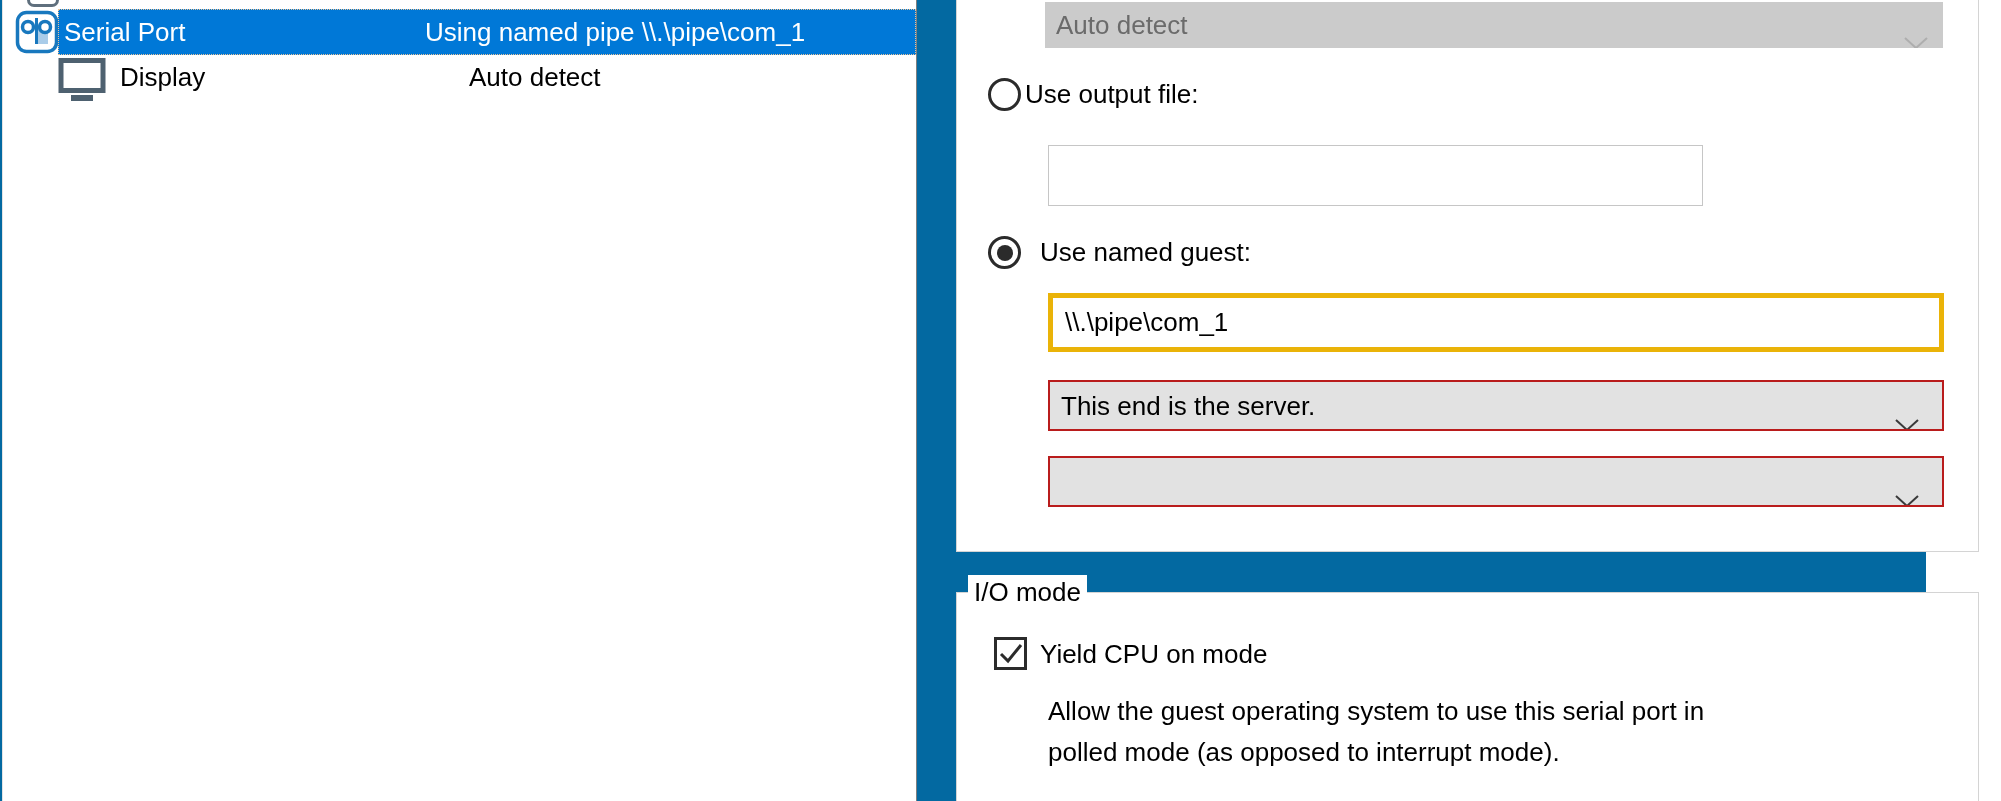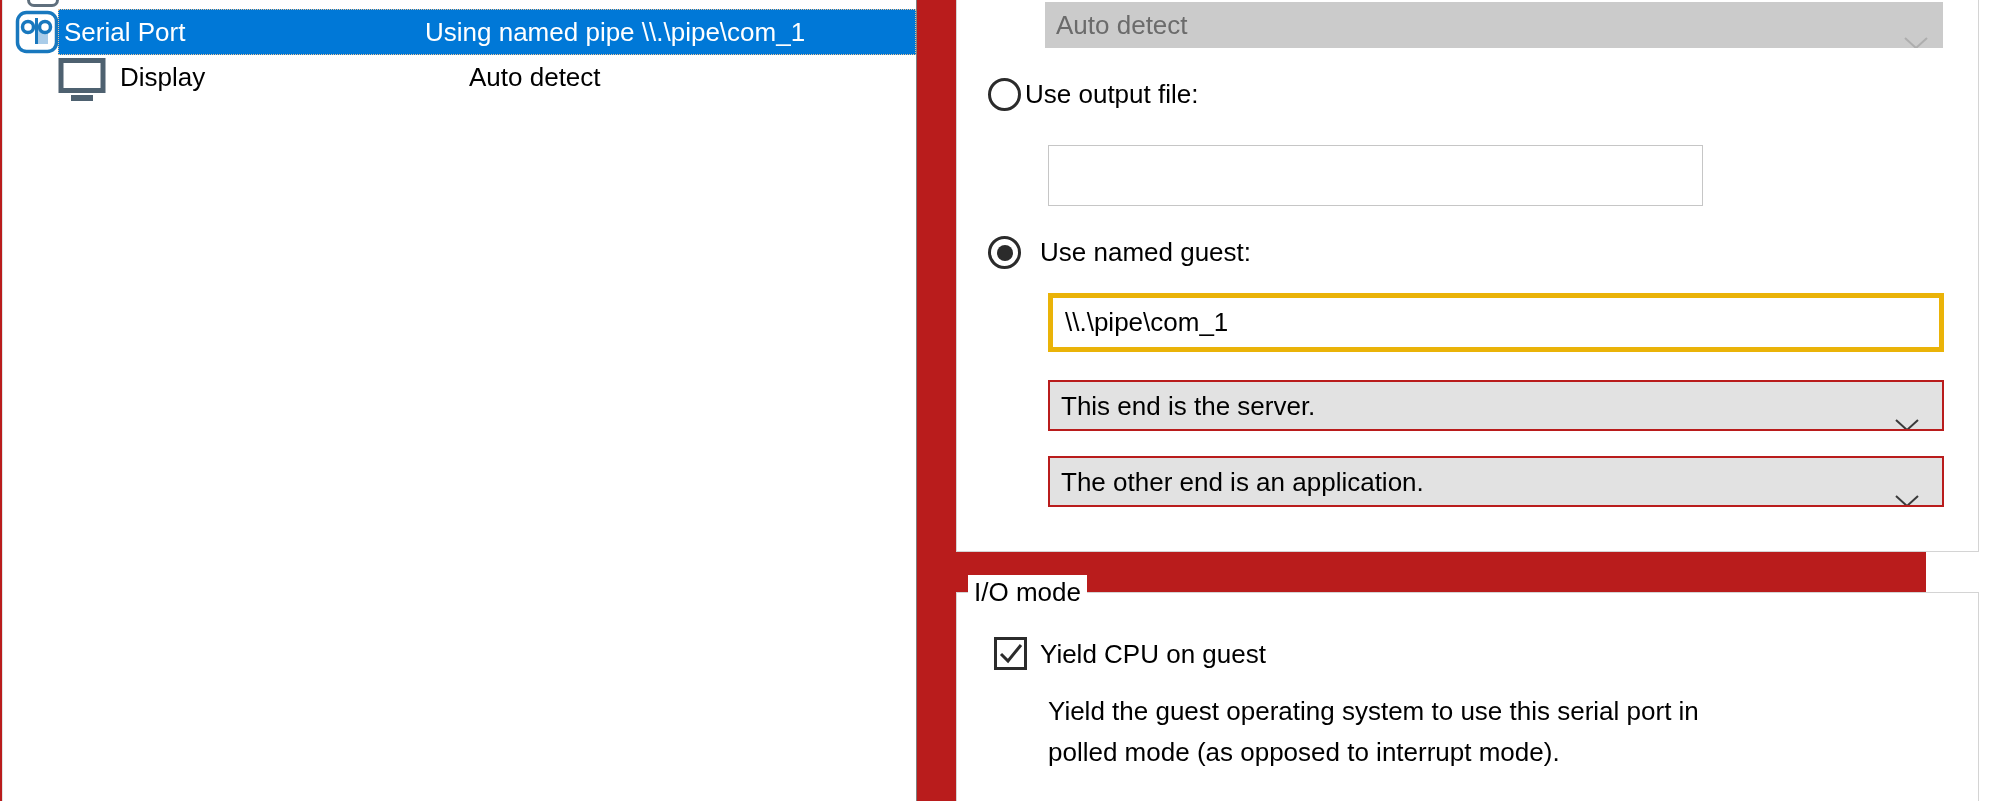--- a/index.html
+++ b/index.html
@@ -1,18 +1,18 @@
 <!DOCTYPE html>
 <html><head>
 <meta charset="utf-8">
 <style>
   * { margin:0; padding:0; box-sizing:border-box; }
   html,body { width:2001px; height:801px; overflow:hidden; background:#fff; }
   .screen {
-    position:relative; width:1926px; height:801px; background:#b91c1c;
+    position:relative; width:1926px; height:801px; background:#0369a1;
     font-family:"Liberation Sans", sans-serif; font-size:26px; color:#000;padding-left:11px;
   }
   
   .device-list {
     position:absolute; left:2px; top:0; width:915px; height:801px;
     border-left:1px solid #e3e3e3; border-right:1px solid #7f7f7f;
     background:#fff;
   }
   .partial-icon {
     position:absolute; left:24px; top:-14px; width:32px; height:21px;
@@ -156,35 +156,34 @@
   <div class="combo combo-enabled combo-server">
     <span>This end is the server.</span>
     <span class="chevron">
       <svg width="26" height="14" viewBox="0 0 26 14">
           <polyline points="2,2 13,12 24,2" fill="none" stroke="currentColor" stroke-width="2"></polyline>
         </svg>
     </span>
   </div>
 
   <div class="combo combo-enabled combo-otherend">
-    <span>The other end is an application.</span>
     <span class="chevron">
       <svg width="26" height="14" viewBox="0 0 26 14">
           <polyline points="2,2 13,12 24,2" fill="none" stroke="currentColor" stroke-width="2"></polyline>
         </svg>
     </span>
   </div>
 
   <div class="groupbox group-iomode">
     <span class="group-label">I/O mode</span>
   </div>
 
   <span class="checkbox">
     <svg width="26" height="26" viewBox="0 0 26 26">
       <polyline points="3,13 10,20 23,4" fill="none" stroke="#2b2b2b" stroke-width="3"></polyline>
     </svg>
   </span>
-  <span class="check-label">Yield CPU on guest</span>
+  <span class="check-label">Yield CPU on mode</span>
 
-  <div class="description">Yield the guest operating system to use this serial port in
+  <div class="description">Allow the guest operating system to use this serial port in
 polled mode (as opposed to interrupt mode).</div>
 
 </div>
 
 </body></html>

